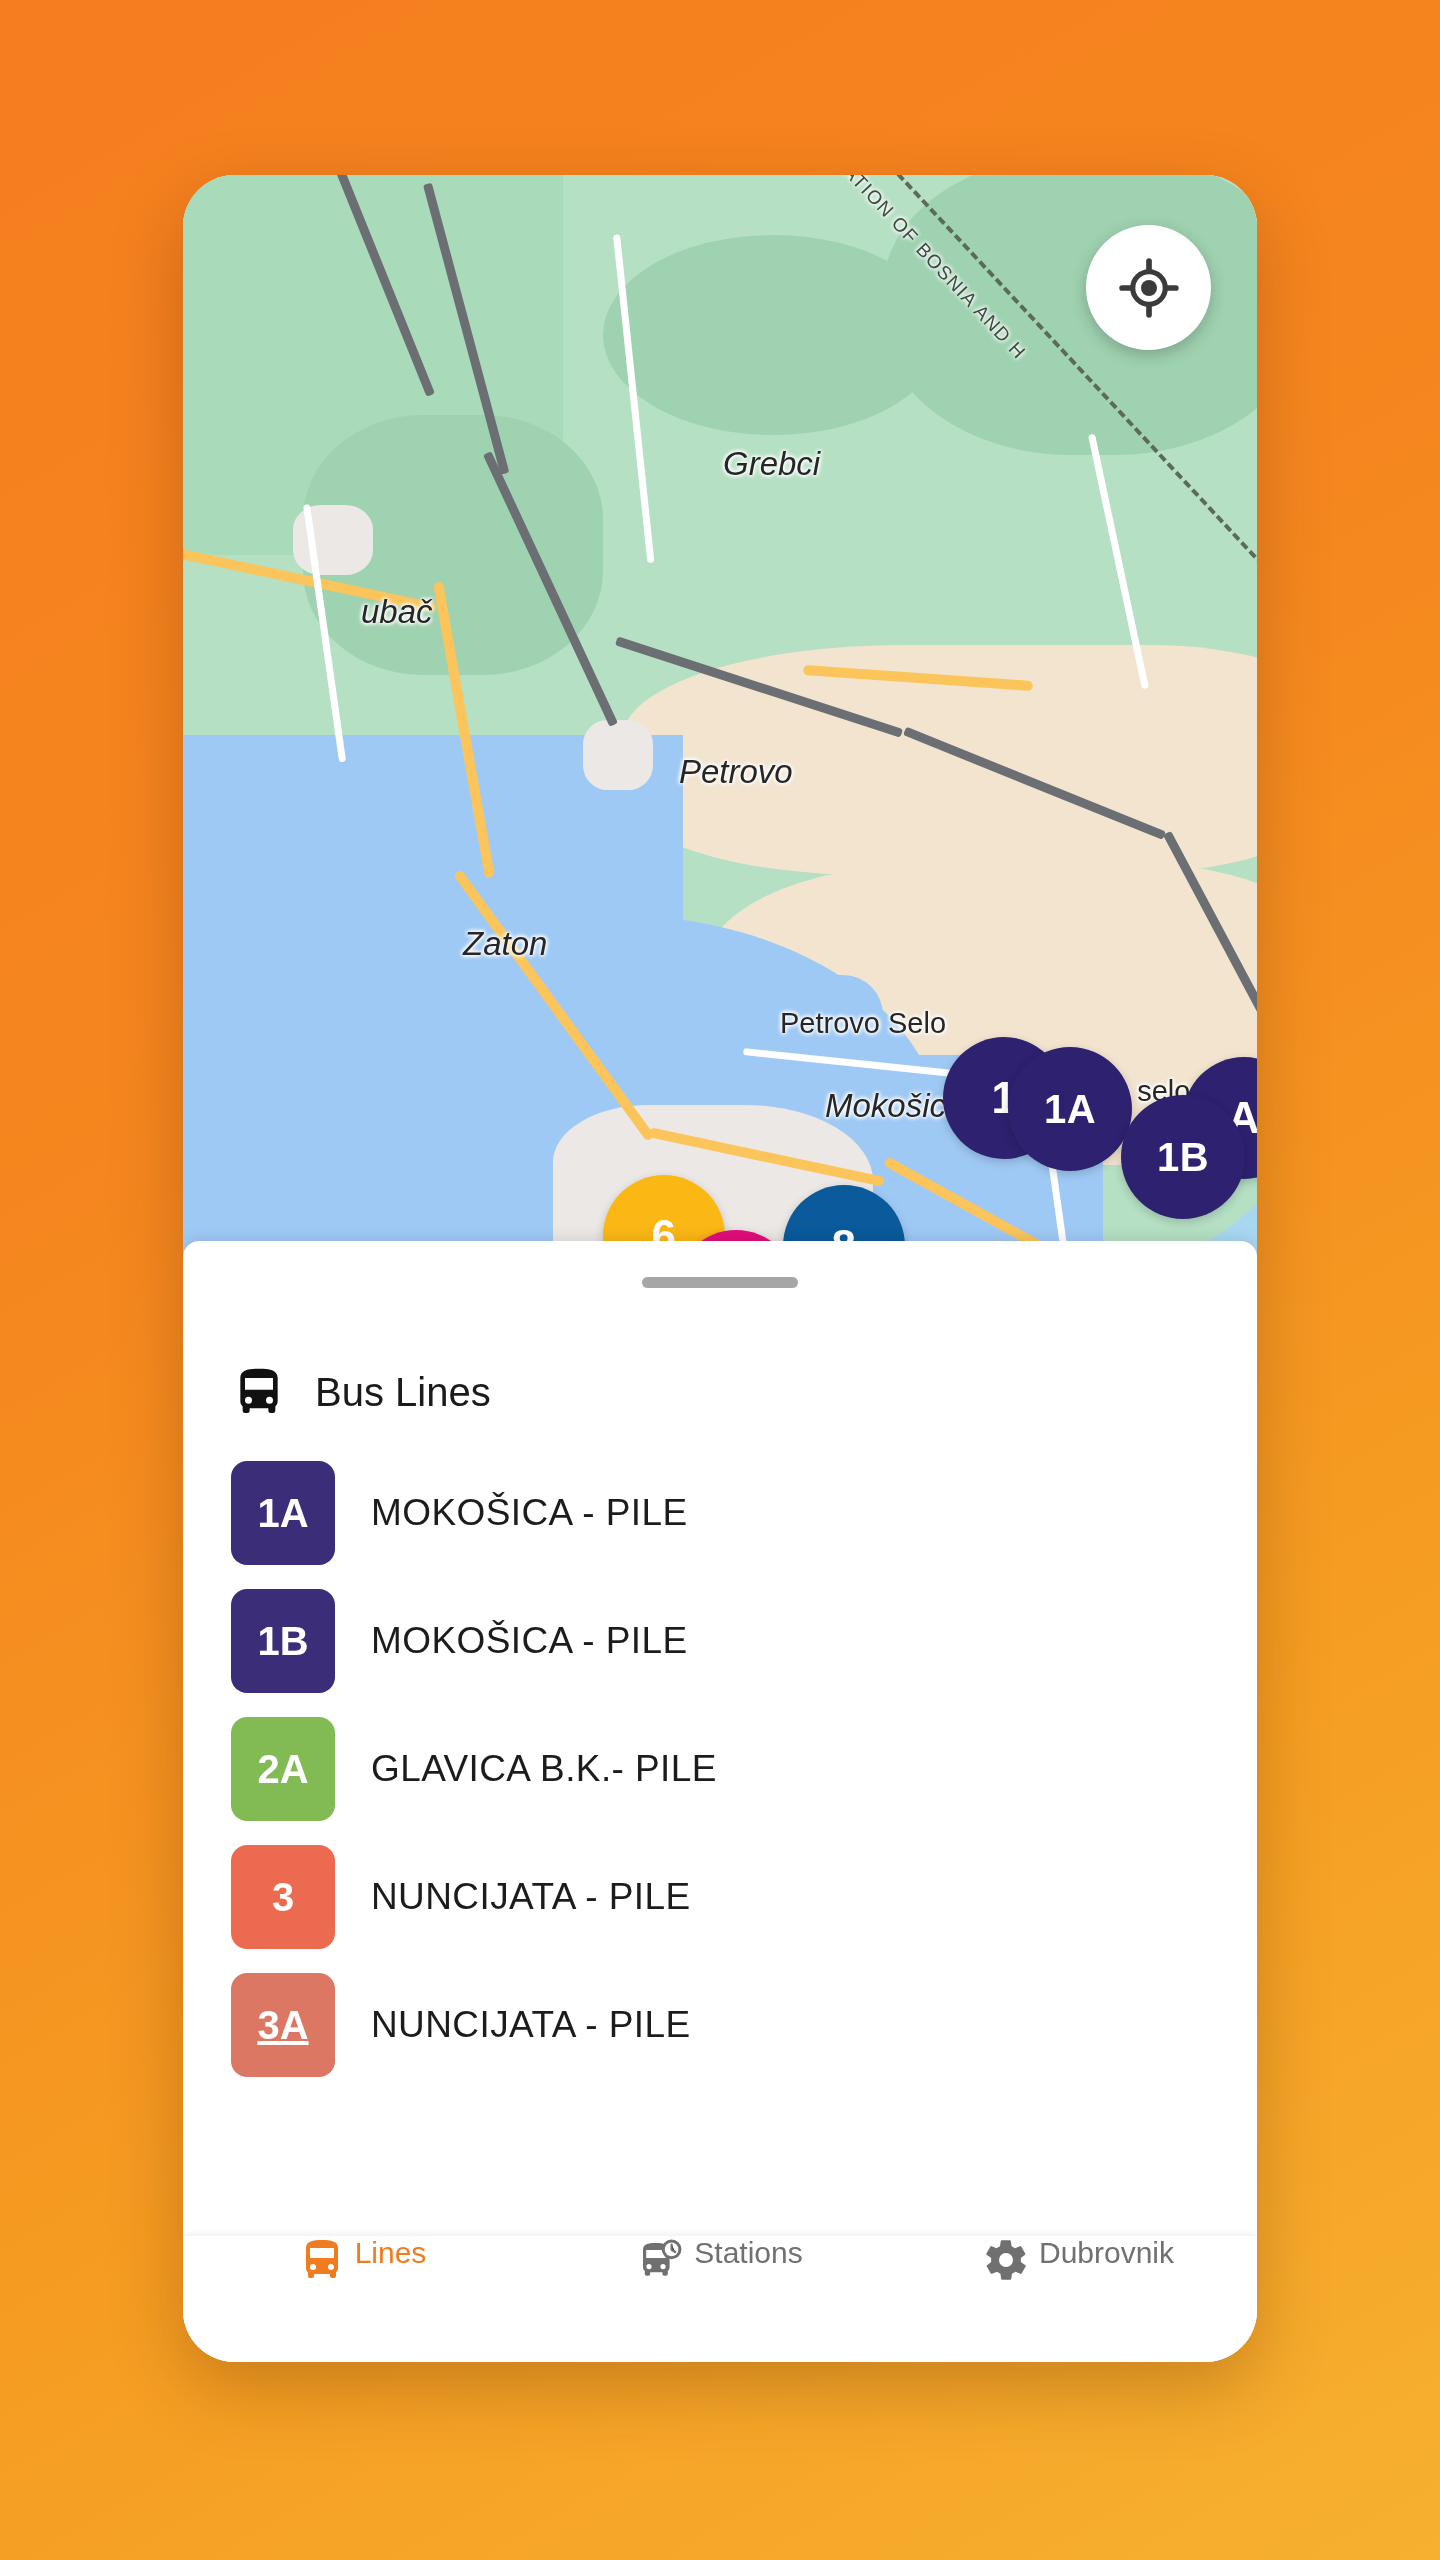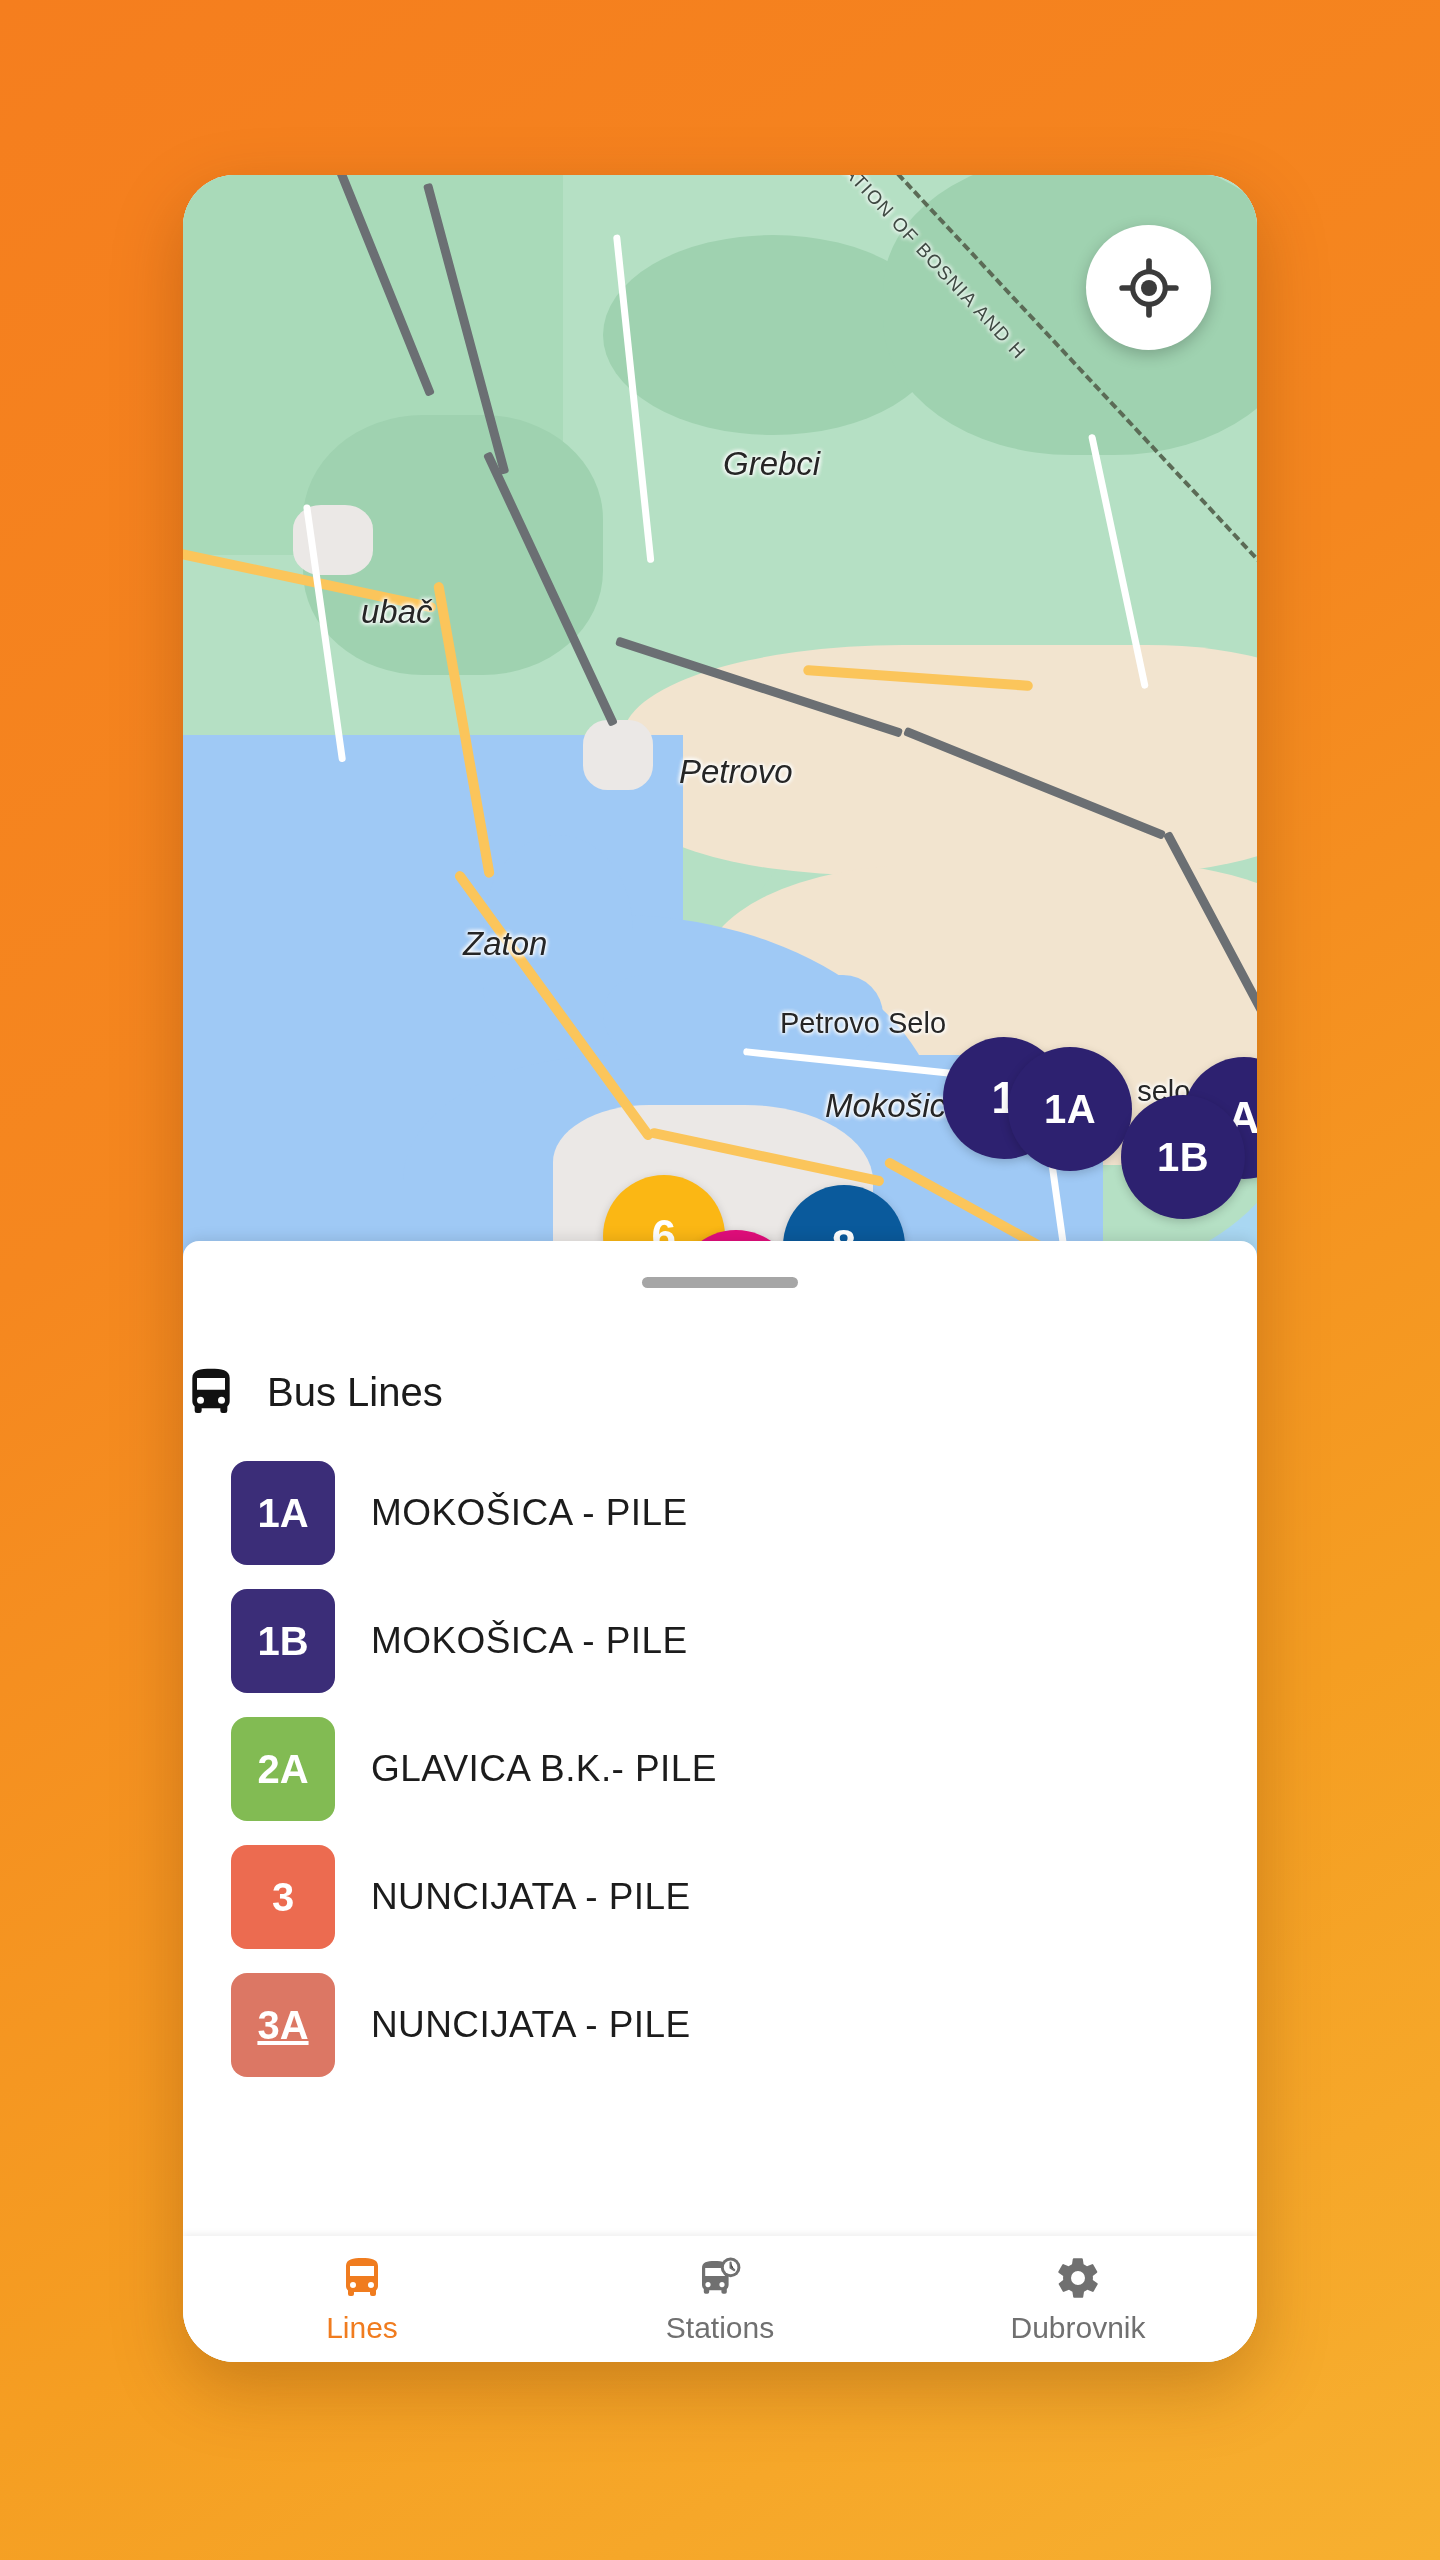--- a/index.html
+++ b/index.html
@@ -66,40 +66,40 @@
     position:absolute; left:0; right:0; bottom:0; top:1066px; background:#fff;
     border-radius:16px 16px 0 0; box-shadow:0 -3px 14px rgba(0,0,0,.1);
     overflow:hidden;
   }
   #grab{
     position:absolute; top:36px; left:50%; transform:translateX(-50%);
     width:156px; height:11px; border-radius:6px; background:#a6a6a6; cursor:grab;
   }
   #sheet-head{
     position:absolute; top:92px; left:0; right:0; height:118px;
-    display:flex; align-items:center; 
+    display:flex; align-items:center; padding-left:48px;
   }
   #sheet-title{ font-size:40px; color:#1b1b1b; margin-left:28px; }
 
   #list{ position:absolute; top:208px; left:0; right:0; bottom:126px; overflow:hidden; }
   .row{ display:flex; align-items:center; height:128px; padding-left:48px; cursor:pointer; }
   .badge{
     width:104px; height:104px; border-radius:16px; flex:0 0 104px;
     display:flex; align-items:center; justify-content:center;
     color:#fff; font-size:40px; font-weight:700;
   }
   .rowlabel{ margin-left:36px; font-size:37px; color:#1c1c1c; letter-spacing:.4px; }
 
   
   #nav{
     position:absolute; left:0; right:0; bottom:0; height:126px; background:#fff;
     display:flex; box-shadow:0 -2px 7px rgba(0,0,0,.07);
   }
   .tab{
-    flex:1; display:flex; flex-direction:column; align-items:center;
+    flex:1; display:flex; flex-direction:row; align-items:flex-start;
     justify-content:center; gap:9px; cursor:pointer;
   }
   .tablabel{ font-size:30px; color:#707070; }
   .tab.active .tablabel{ color:#F07C1F; }
 </style>
 </head>
 <body>
 
 <div id="phone">
 

